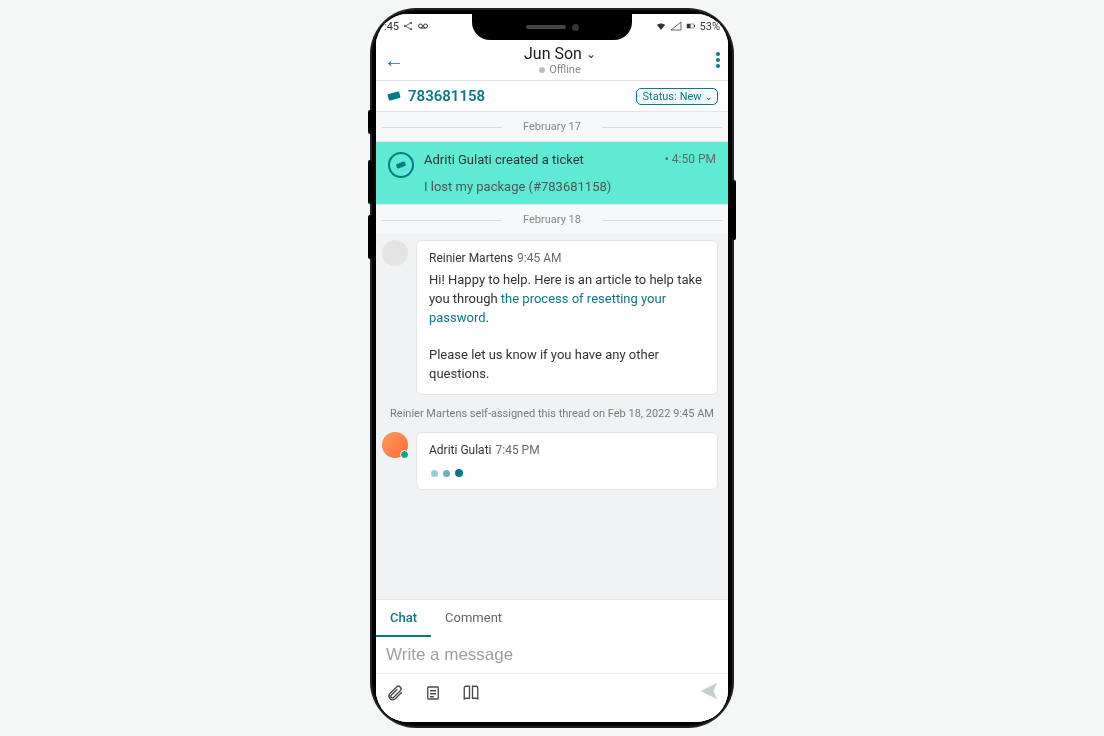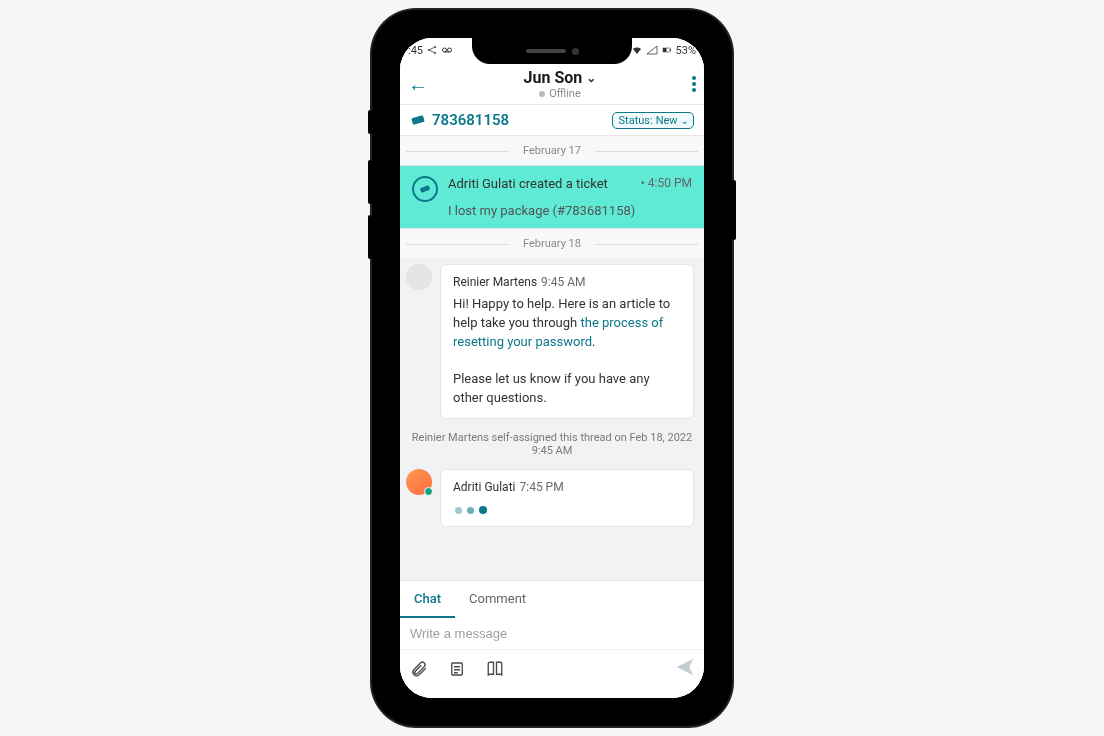--- a/index.html
+++ b/index.html
@@ -11,21 +11,21 @@
     position: relative;
   }
   .phone {
     position: absolute;
     left: 372px;
     top: 10px;
     width: 360px;
     height: 716px;
     background: #000;
     border-radius: 44px;
-    padding: 28px;
+    padding: 4px;
     box-shadow: 0 0 0 2px #222;
   }
   .phone-btn { position: absolute; background: #000; border-radius: 3px; }
   .btn-left1 { left: -4px; top: 100px; width: 4px; height: 24px; }
   .btn-left2 { left: -4px; top: 150px; width: 4px; height: 44px; }
   .btn-left3 { left: -4px; top: 205px; width: 4px; height: 44px; }
   .btn-right { right: -4px; top: 170px; width: 4px; height: 60px; }
   .screen {
     width: 100%;
     height: 100%;
@@ -83,21 +83,21 @@
     background: #fff;
     display: flex;
     align-items: center;
     padding: 6px 8px 4px;
     gap: 6px;
     position: relative;
     border-bottom: 1px solid #e3e5e7;
   }
   .header .back { color: #0b7889; font-size: 20px; }
   .header .title-wrap { flex: 1; text-align: center; }
-  .header .title { font-size: 16px; font-weight: 700; color: #1a1a1a; display: inline-flex; align-items: center; gap: 4px; }
+  .header .title { font-size: 16px; font-weight: 400; color: #1a1a1a; display: inline-flex; align-items: center; gap: 4px; }
   .header .title .chev { font-size: 12px; color: #333; }
   .header .subtitle { font-size: 11px; color: #8a8a8a; display: flex; align-items: center; justify-content: center; gap: 4px; }
   .header .subtitle .dot { width: 6px; height: 6px; border-radius: 50%; background: #bbb; display: inline-block; }
   .header .more { color: #0b7889; font-size: 20px; display: flex; flex-direction: column; gap: 2px; }
   .header .more span { width: 4px; height: 4px; background: #0b7889; border-radius: 50%; display: block; }
   .ticket-bar {
     background: #fff;
     display: flex;
     align-items: center;
     justify-content: space-between;
@@ -182,21 +182,21 @@
     font-size: 13px;
   }
   .composer-tabs .tab { padding: 10px 14px; color: #666; cursor: pointer; }
   .composer-tabs .tab.active { color: #0b7889; border-bottom: 2px solid #0b7889; font-weight: 500; }
   .composer-input {
     background: #fff;
     padding: 8px 10px;
     font-size: 13px;
   }
   .composer-input input {
-    border: none; outline: none; width: 100%; font-size: 13px; color: #333;
+    border: none; outline: none; width: 100%; font-size: 17px; color: #333;
   }
   .composer-input input::placeholder { color: #9aa0a4; }
   .composer-toolbar {
     background: #fff;
     border-top: 1px solid #eef0f1;
     display: flex;
     align-items: center;
     padding: 8px 10px 18px;
     gap: 20px;
   }

